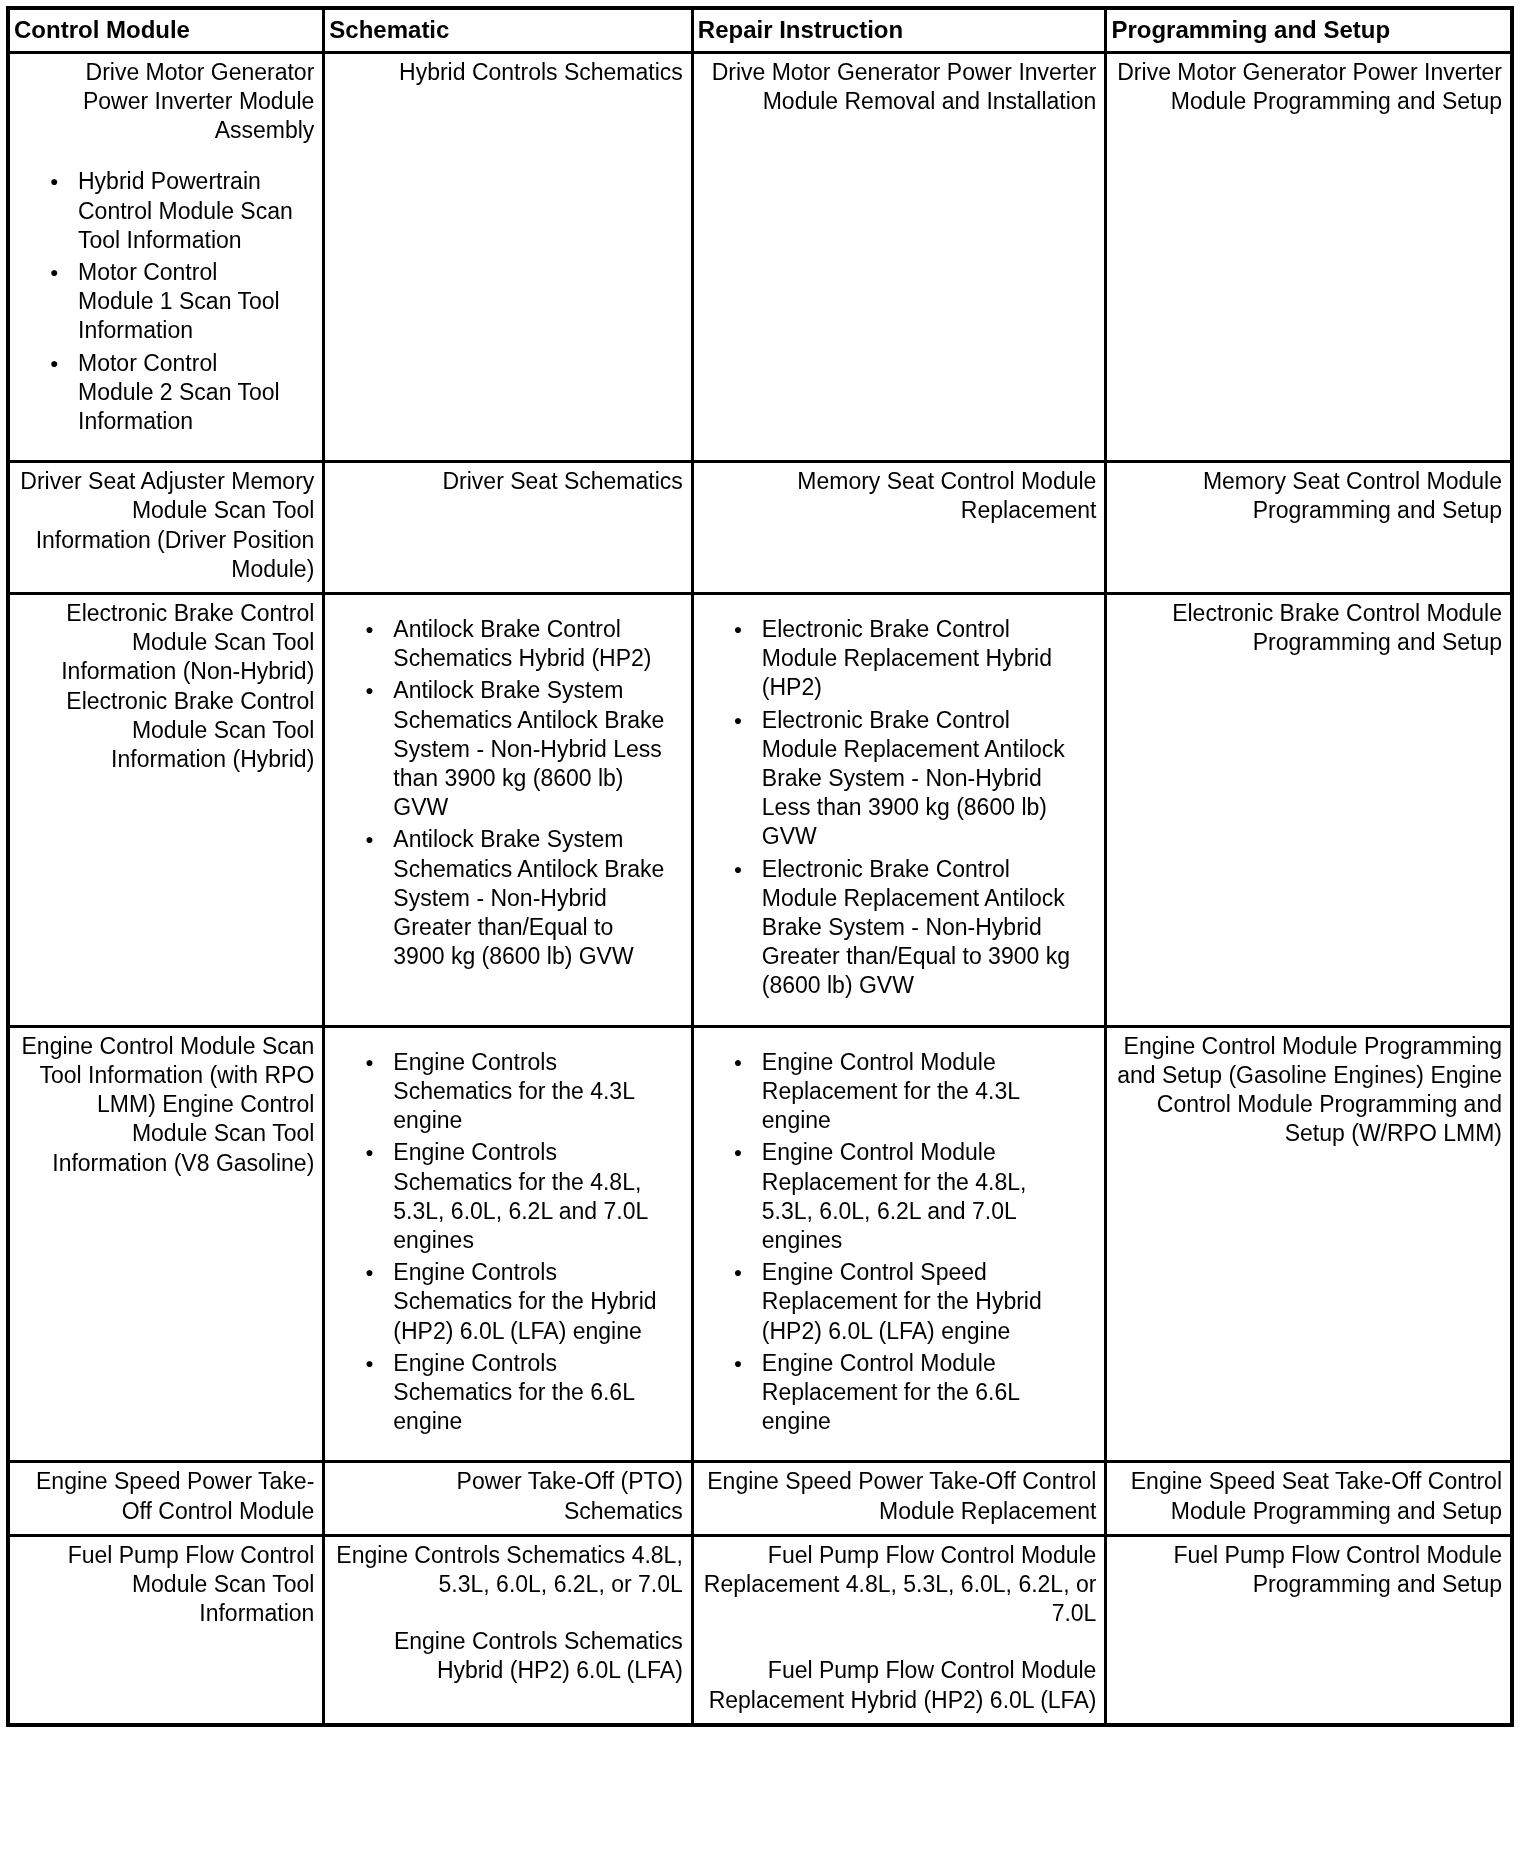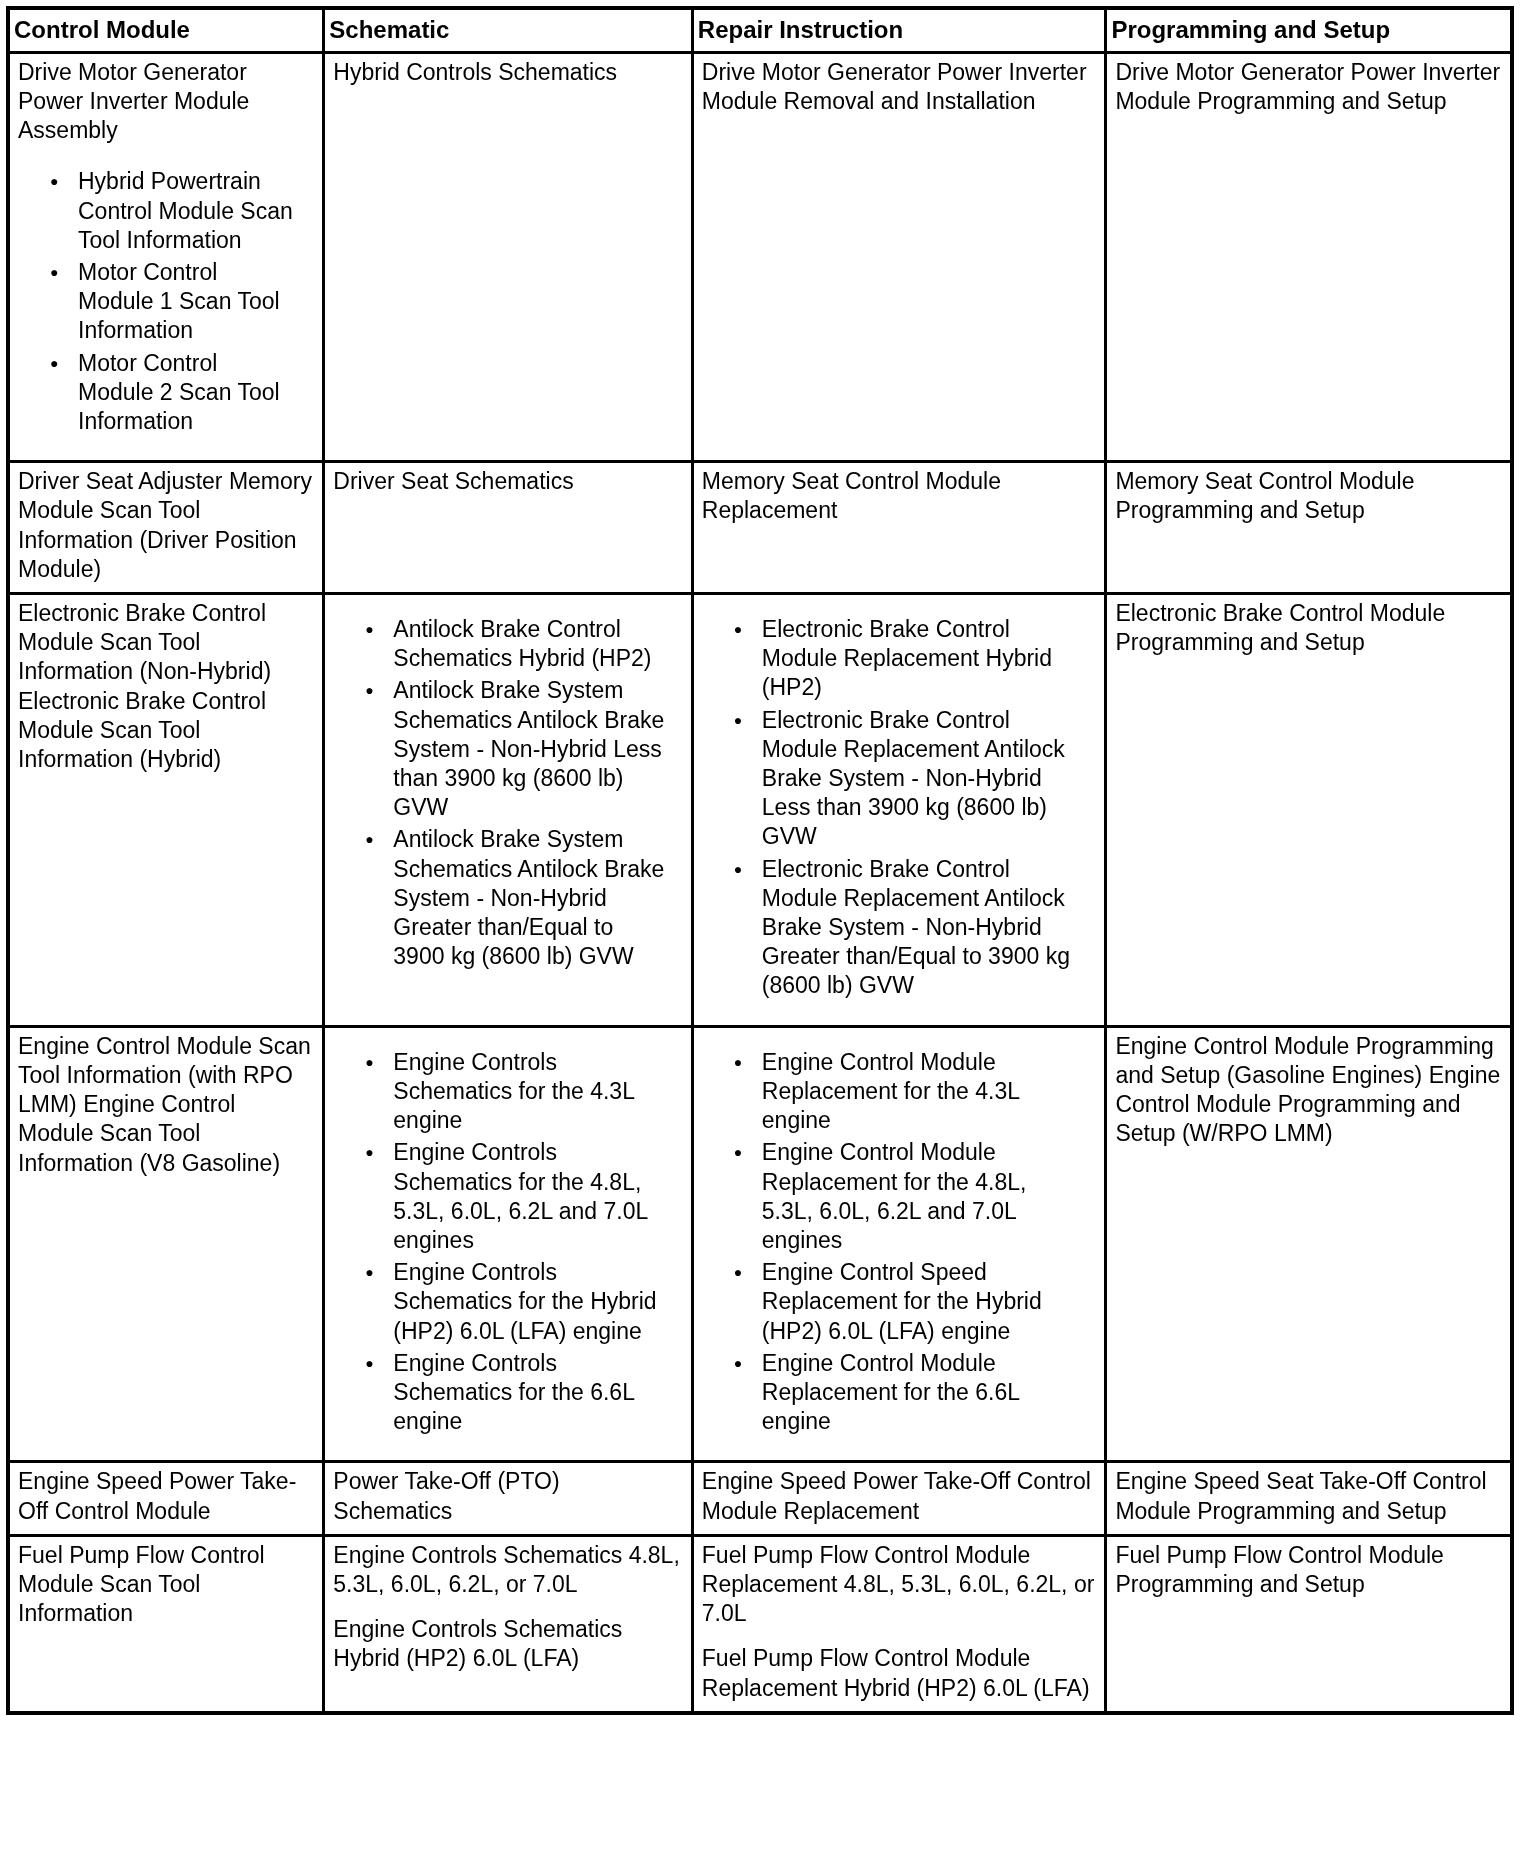--- a/index.html
+++ b/index.html
@@ -45,23 +45,24 @@
     line-height: 1.27;
     padding: 4px 8px 8px 8px;
   }
   .col-control  { width: 21%; }
   .col-schem    { width: 24.5%; }
   .col-repair   { width: 27.5%; }
   .col-prog     { width: 27%; }
 
   .cell-text {
     margin: 0;
+    text-align: right;
   }
   .cell-text + .cell-text {
-    margin-top: 16px;
+    margin-top: 28px;
   }
   ul.bullet-list {
     margin: 16px;
     padding: 0;
     list-style: none;
   }
   .cell-text + ul.bullet-list {
     margin-top: 22px;
   }
   ul.bullet-list li {

